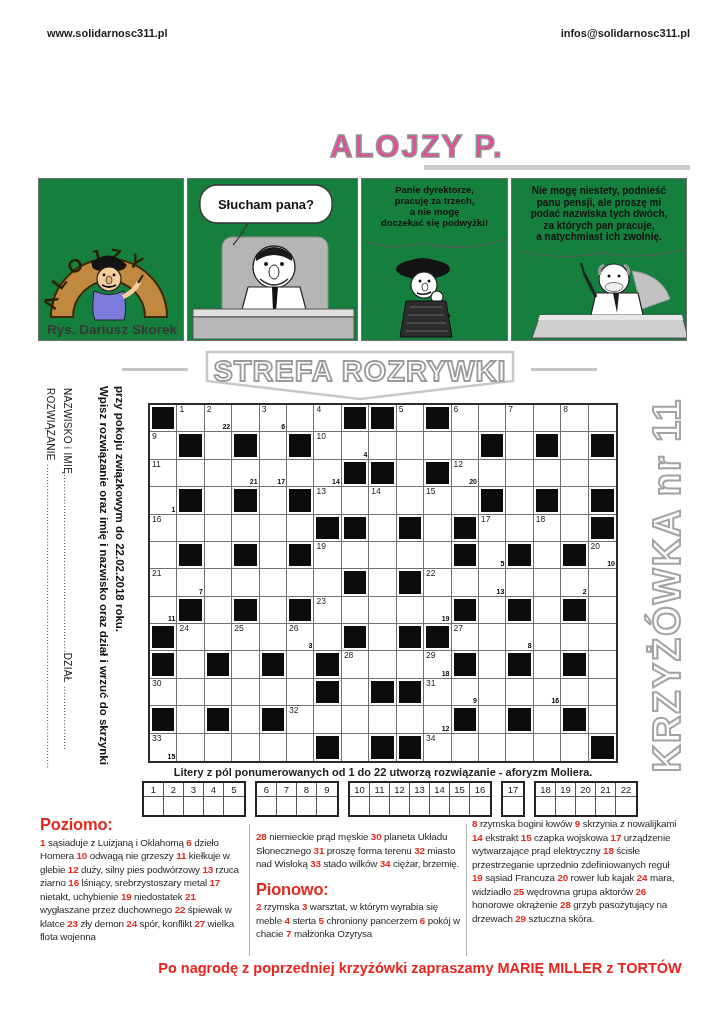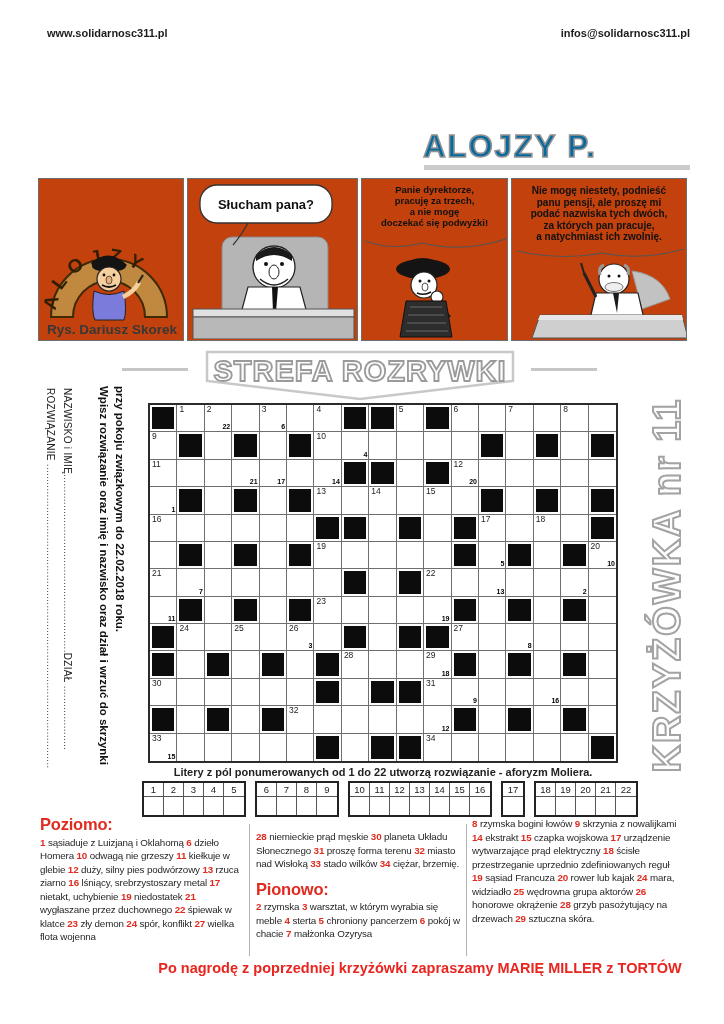--- a/index.html
+++ b/index.html
@@ -2,26 +2,26 @@
 <html><head>
 <meta charset="utf-8">
 <style>
   html,body{margin:0;padding:0;}
   body{width:724px;height:1024px;position:relative;background:#fff;overflow:hidden;
        font-family:"Liberation Sans",sans-serif;color:#1a1a1a;}
   .abs{position:absolute;}
   
   .hdr{top:27px;font-size:11px;font-weight:bold;color:#1c1c1c;}
   
-  .masthead{left:330px;top:129px;width:360px;text-align:center;font-size:31px;font-weight:bold;
-            letter-spacing:2px;color:#0369a1;-webkit-text-stroke:1.6px #929292;}
+  .masthead{left:330px;top:129px;width:360px;text-align:left;font-size:31px;font-weight:bold;
+            letter-spacing:2px;color:#ec4899;-webkit-text-stroke:1.6px #929292;}
   .mast-line{left:424px;top:165px;width:266px;height:5px;background:#cbcbcb;}
   
   .strip{left:38px;top:178px;width:652px;height:163px;display:flex;gap:3px;}
-  .panel{position:relative;background:#c2410c;border:1.5px solid #6e6e6e;box-sizing:border-box;overflow:hidden;}
+  .panel{position:relative;background:#15803d;border:1.5px solid #6e6e6e;box-sizing:border-box;overflow:hidden;}
   .panel svg{position:absolute;left:0;top:0;}
   .ptext{position:relative;z-index:2;text-align:center;white-space:pre-line;color:#111;
          font-weight:bold;padding-top:6px;line-height:1.15;}
   
   .banner-svg{left:205px;top:350px;}
   .banner-text{left:205px;top:355px;width:310px;text-align:center;font-size:29px;font-weight:bold;
                letter-spacing:1px;color:#fcfcfc;-webkit-text-stroke:1.8px #9a9a9a;}
   .side-line{top:368px;height:3px;background:#c6c6c6;}
   
   .form-lines{left:42px;top:388px;height:404px;writing-mode:vertical-rl;white-space:pre-line;

